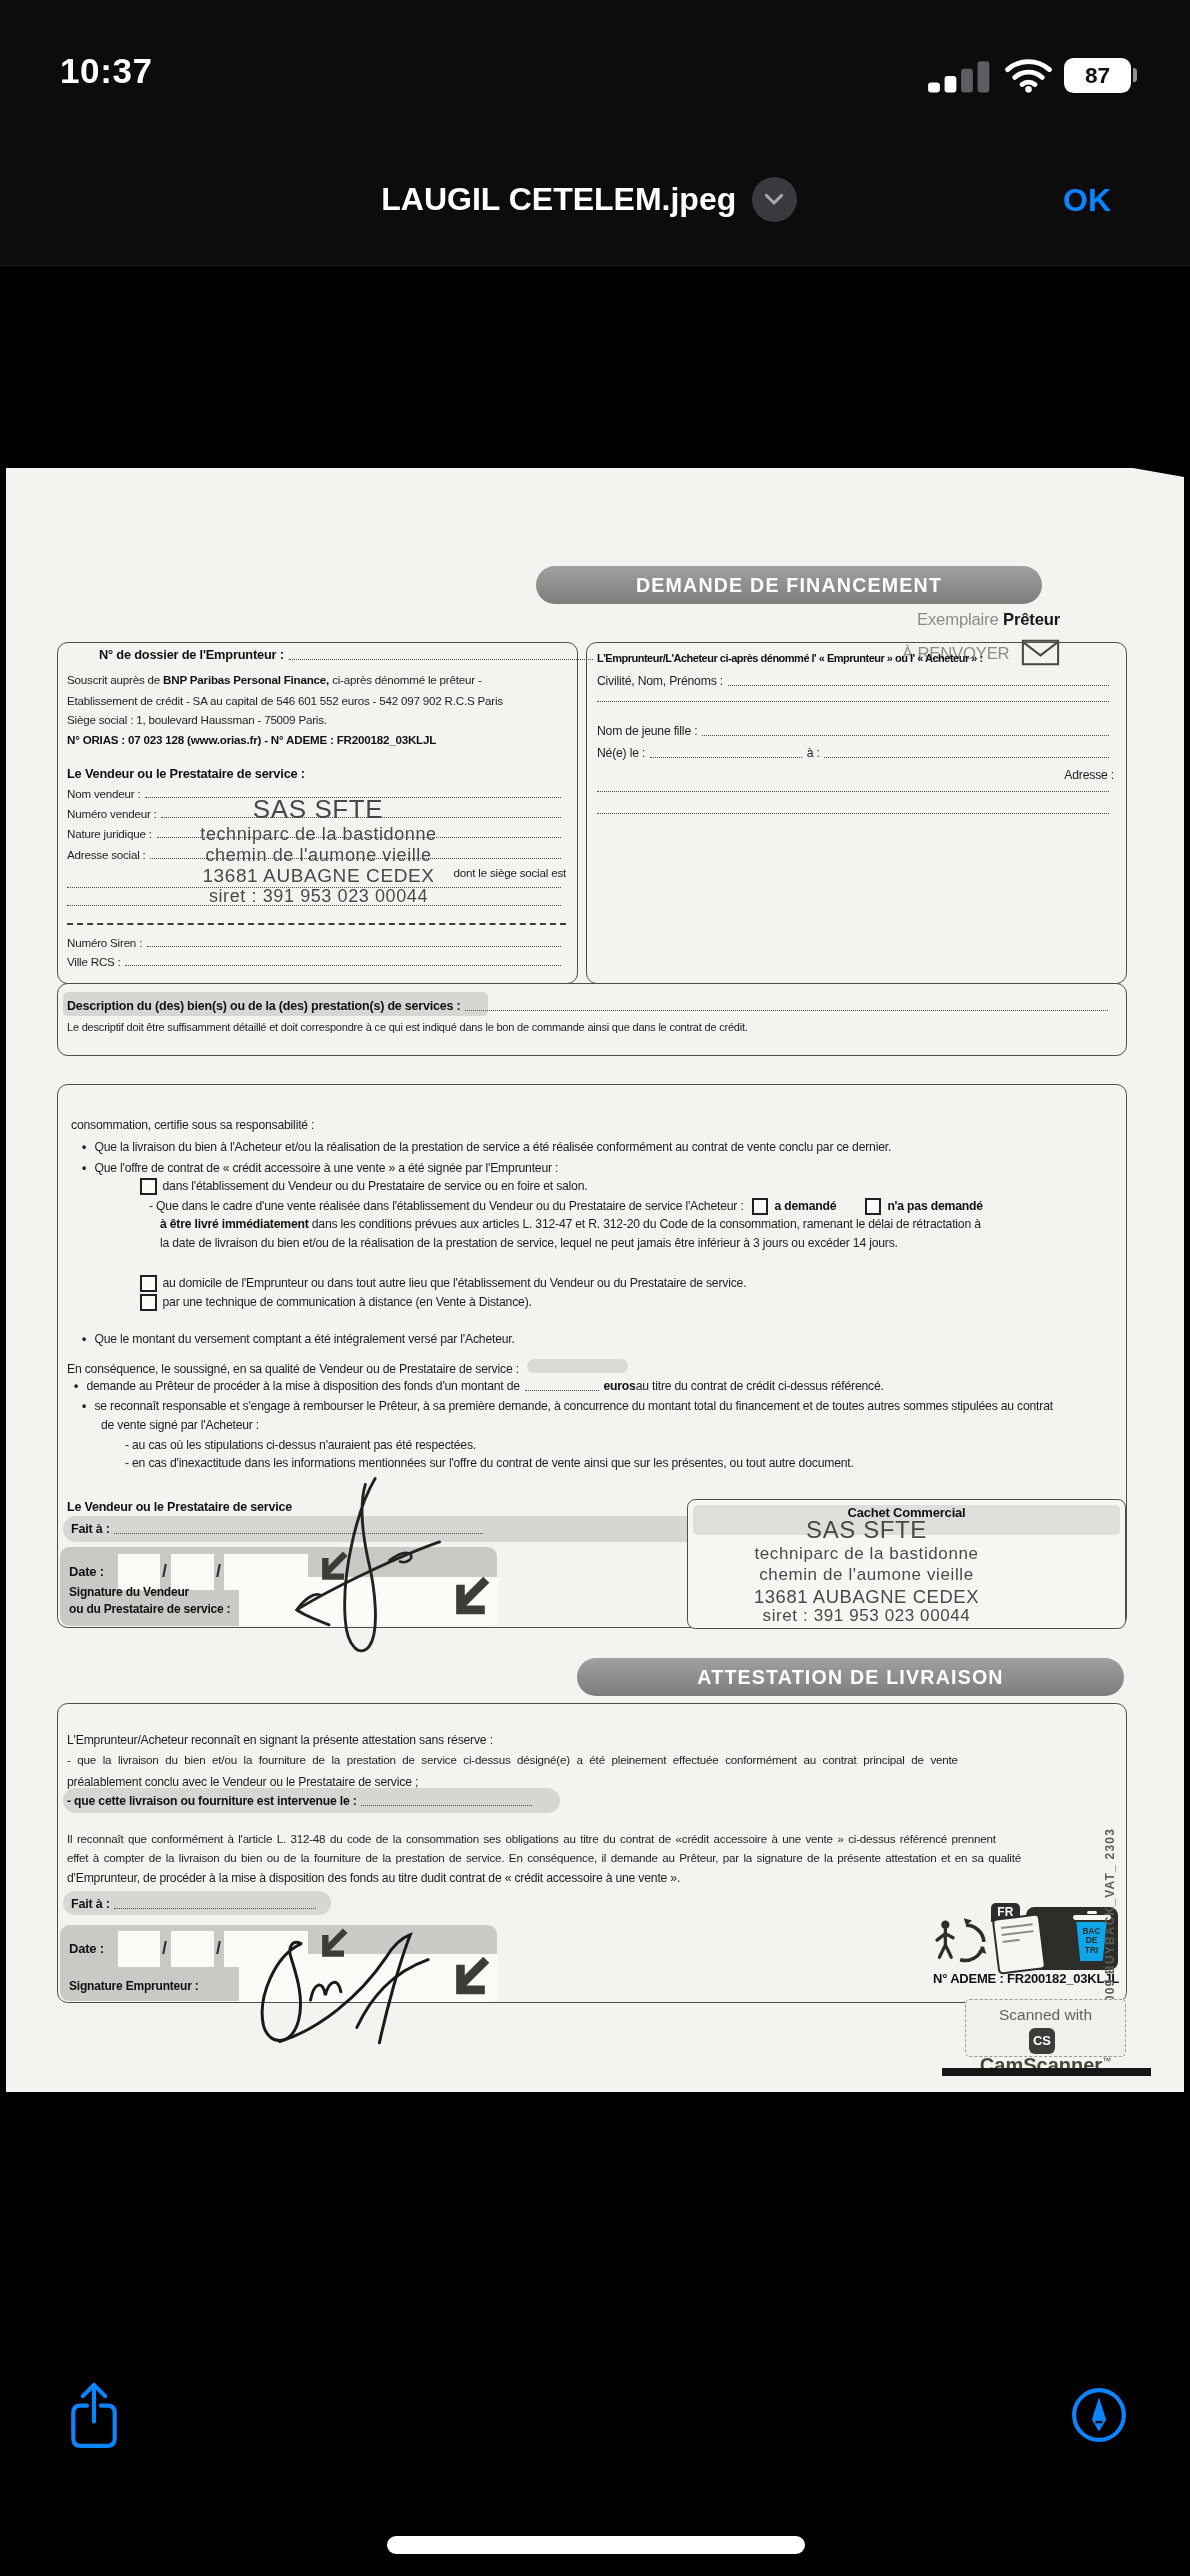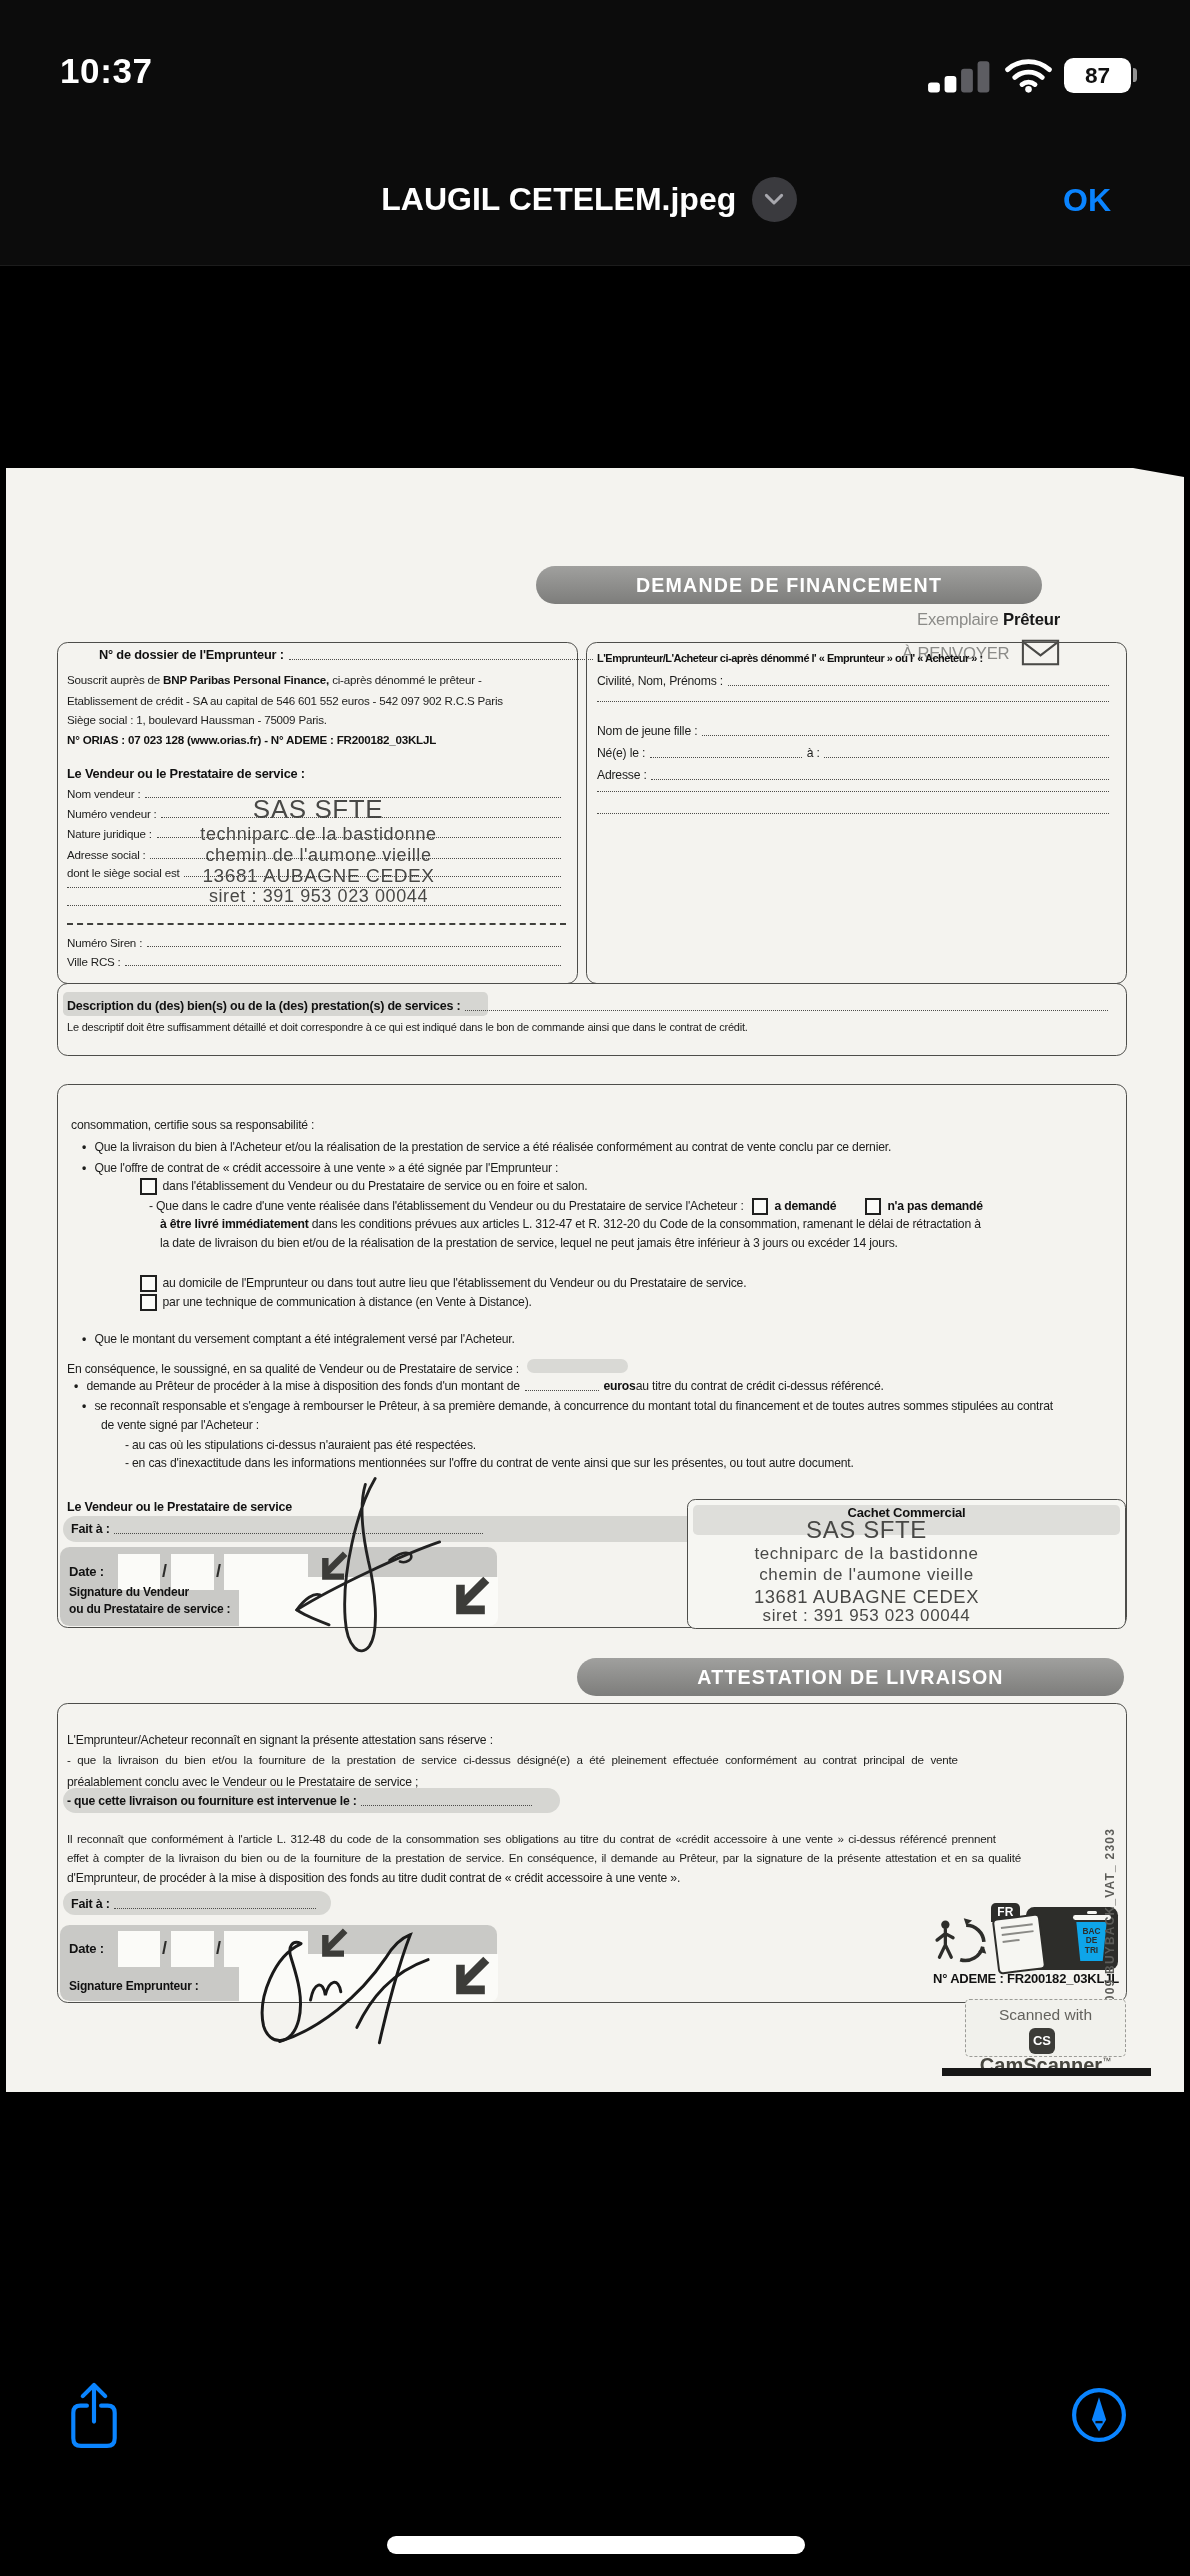--- a/index.html
+++ b/index.html
@@ -110,21 +110,21 @@
       <span class="dots"></span>
     </div>
   <div class="r" style="left:61px;top:359px;width:499px;">
       <span class="sm">Nature juridique :</span>
       <span class="dots"></span>
     </div>
   <div class="r" style="left:61px;top:380px;width:499px;">
       <span class="sm">Adresse social :</span>
       <span class="dots"></span>
     </div>
-  <div class="r" style="left:61px;top:398px;width:499px;">
+  <div class="r" style="left:61px;top:398px;width:499px;flex-direction:column;">
       <span class="sm">dont le siège social est</span>
       <span class="dots"></span>
     </div>
   <div class="r" style="left:61px;top:418px;width:499px;">
       <span class="dots" style="margin-left:0;"></span>
     </div>
   <div class="r" style="left:61px;top:436px;width:499px;">
       <span class="dots" style="margin-left:0;"></span>
     </div>
   <div class="abs" style="left:61px;top:455px;width:499px;border-bottom:2.1px dashed #3f3f3c;"></div>
@@ -155,21 +155,21 @@
   <div class="r" style="left:591px;top:256px;width:517px;">
       <span>Nom de jeune fille :</span>
       <span class="dots"></span>
     </div>
   <div class="r" style="left:591px;top:278px;width:517px;">
     <span>Né(e) le :</span>
       <span class="dots fx" style="width:152px;"></span>
     <span>à :</span>
       <span class="dots"></span>
   </div>
-  <div class="r" style="left:591px;top:300px;width:517px;">
+  <div class="r" style="left:591px;top:300px;width:517px;flex-direction:column;">
       <span>Adresse :</span>
       <span class="dots"></span>
     </div>
   <div class="r" style="left:591px;top:322px;width:517px;">
       <span class="dots" style="margin-left:0;"></span>
     </div>
   <div class="r" style="left:591px;top:344px;width:517px;">
       <span class="dots" style="margin-left:0;"></span>
     </div>
 

